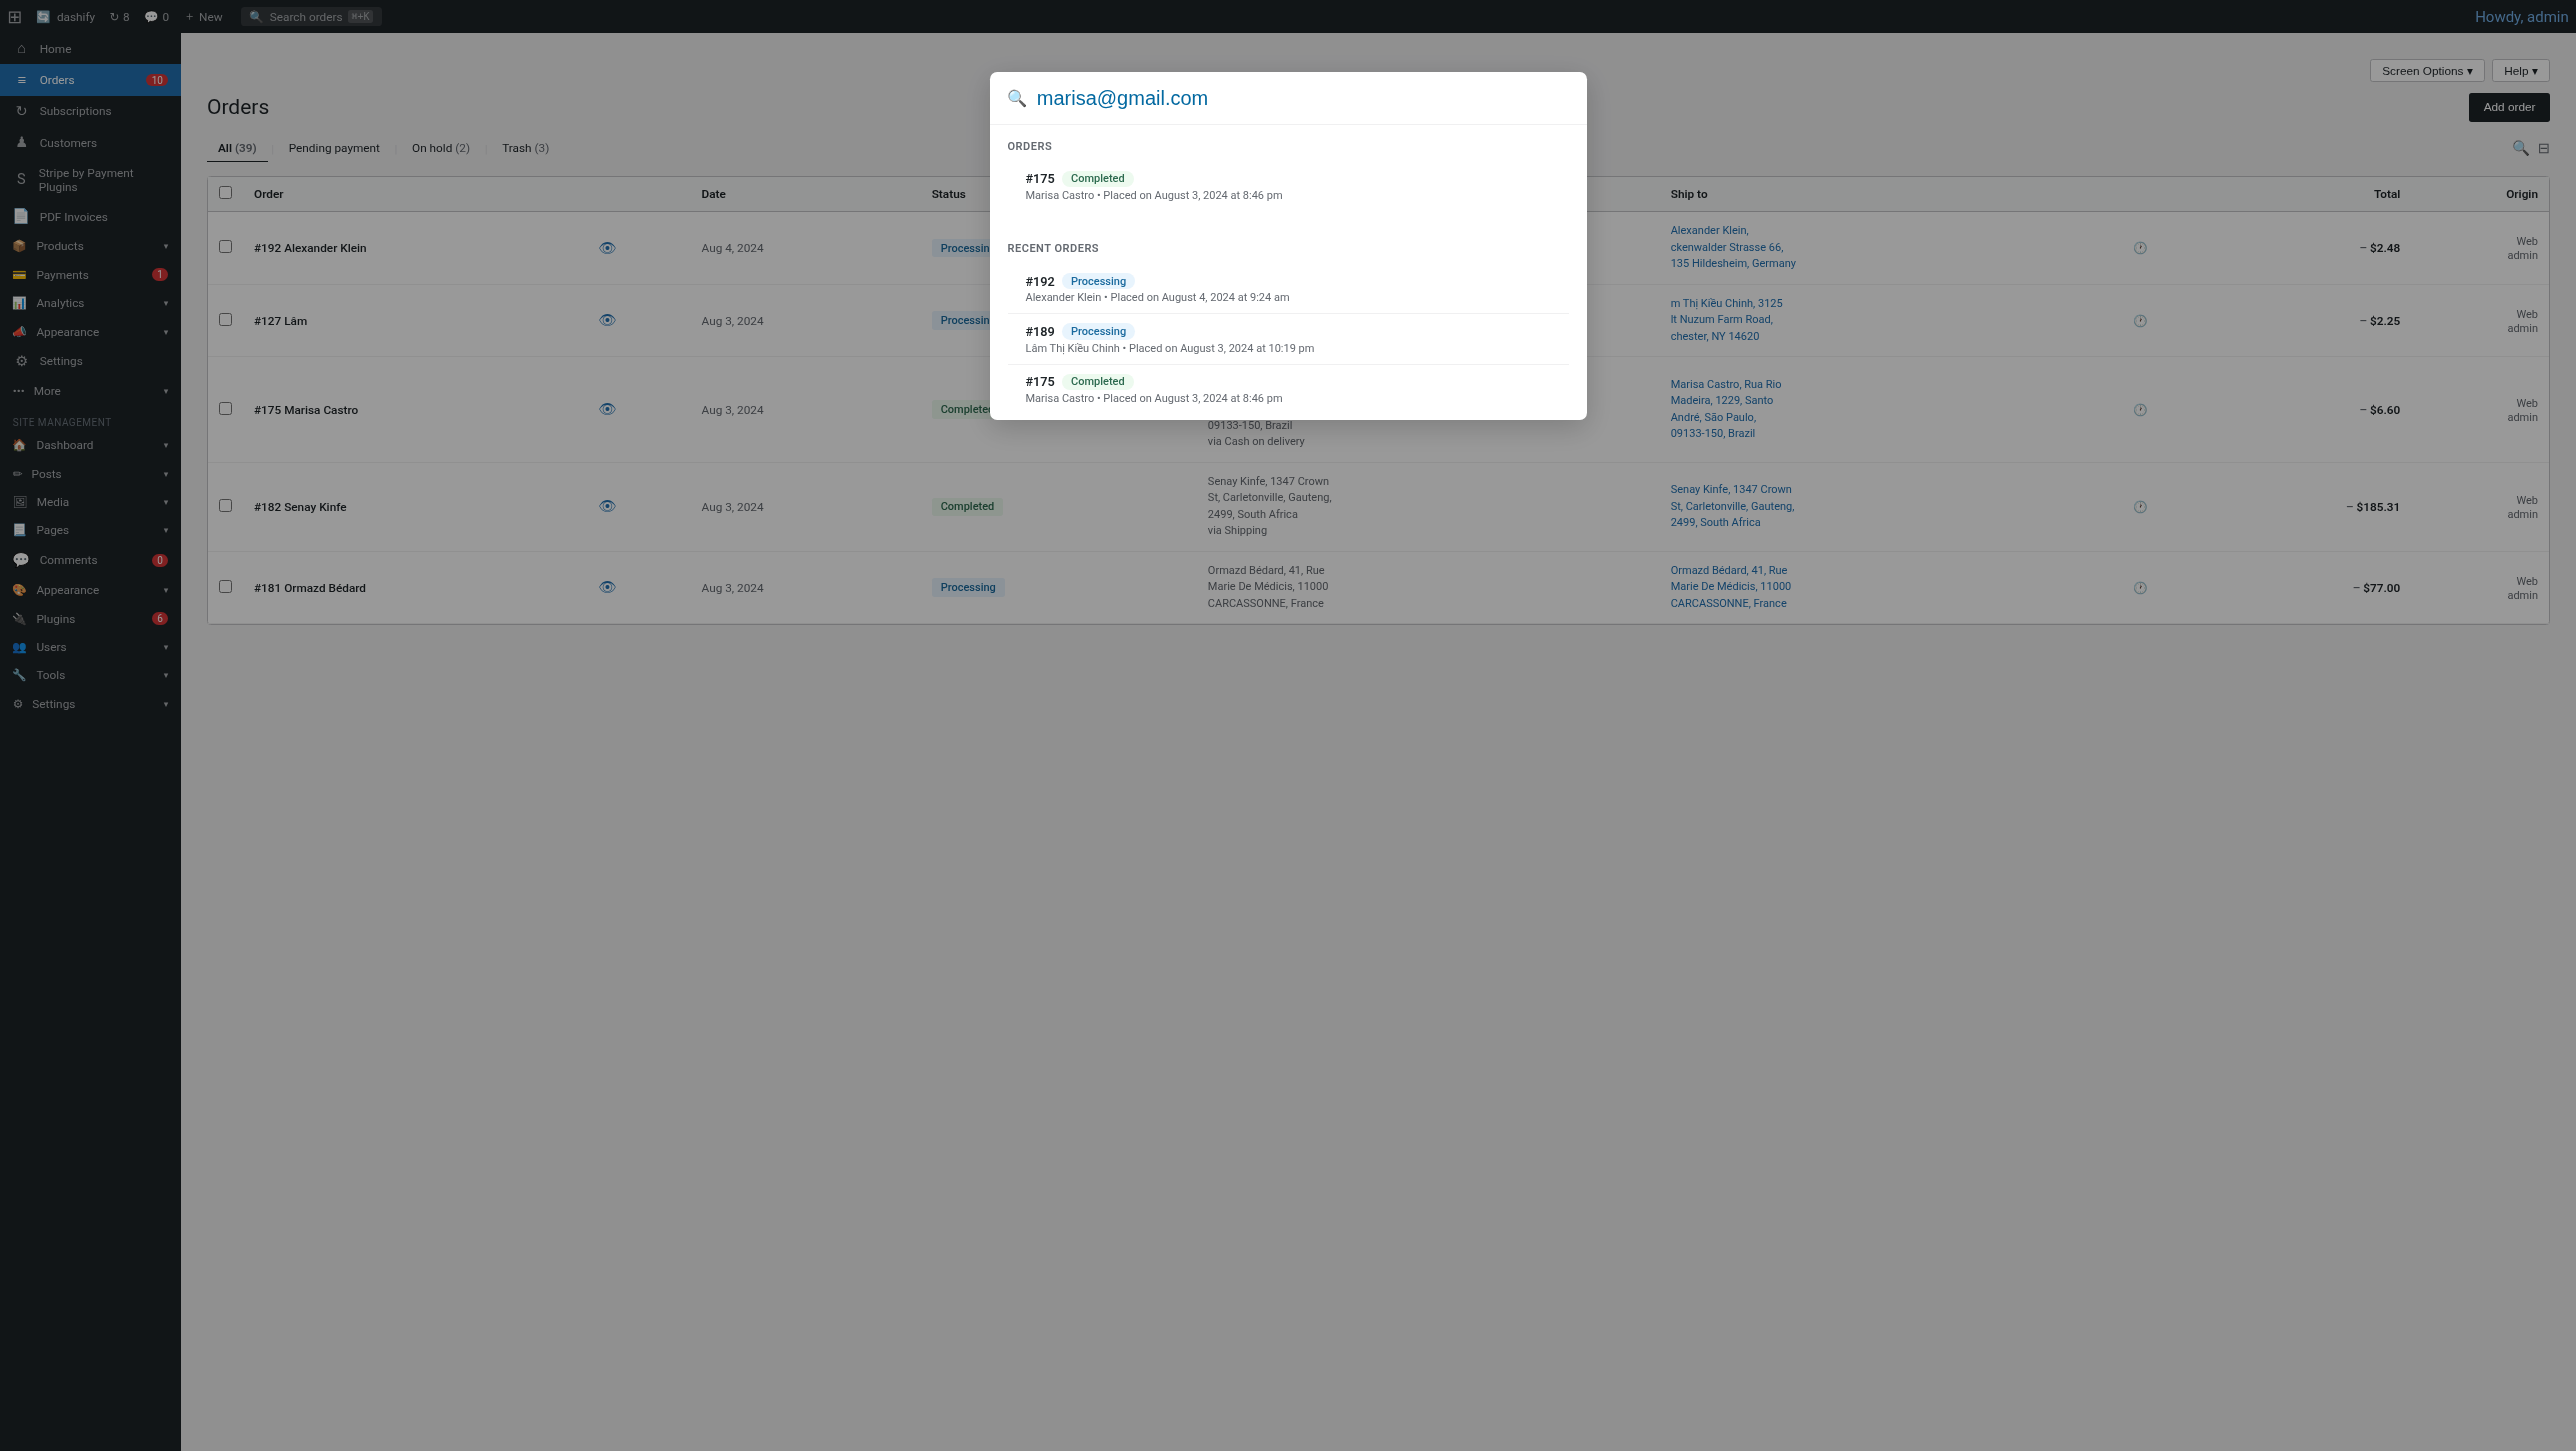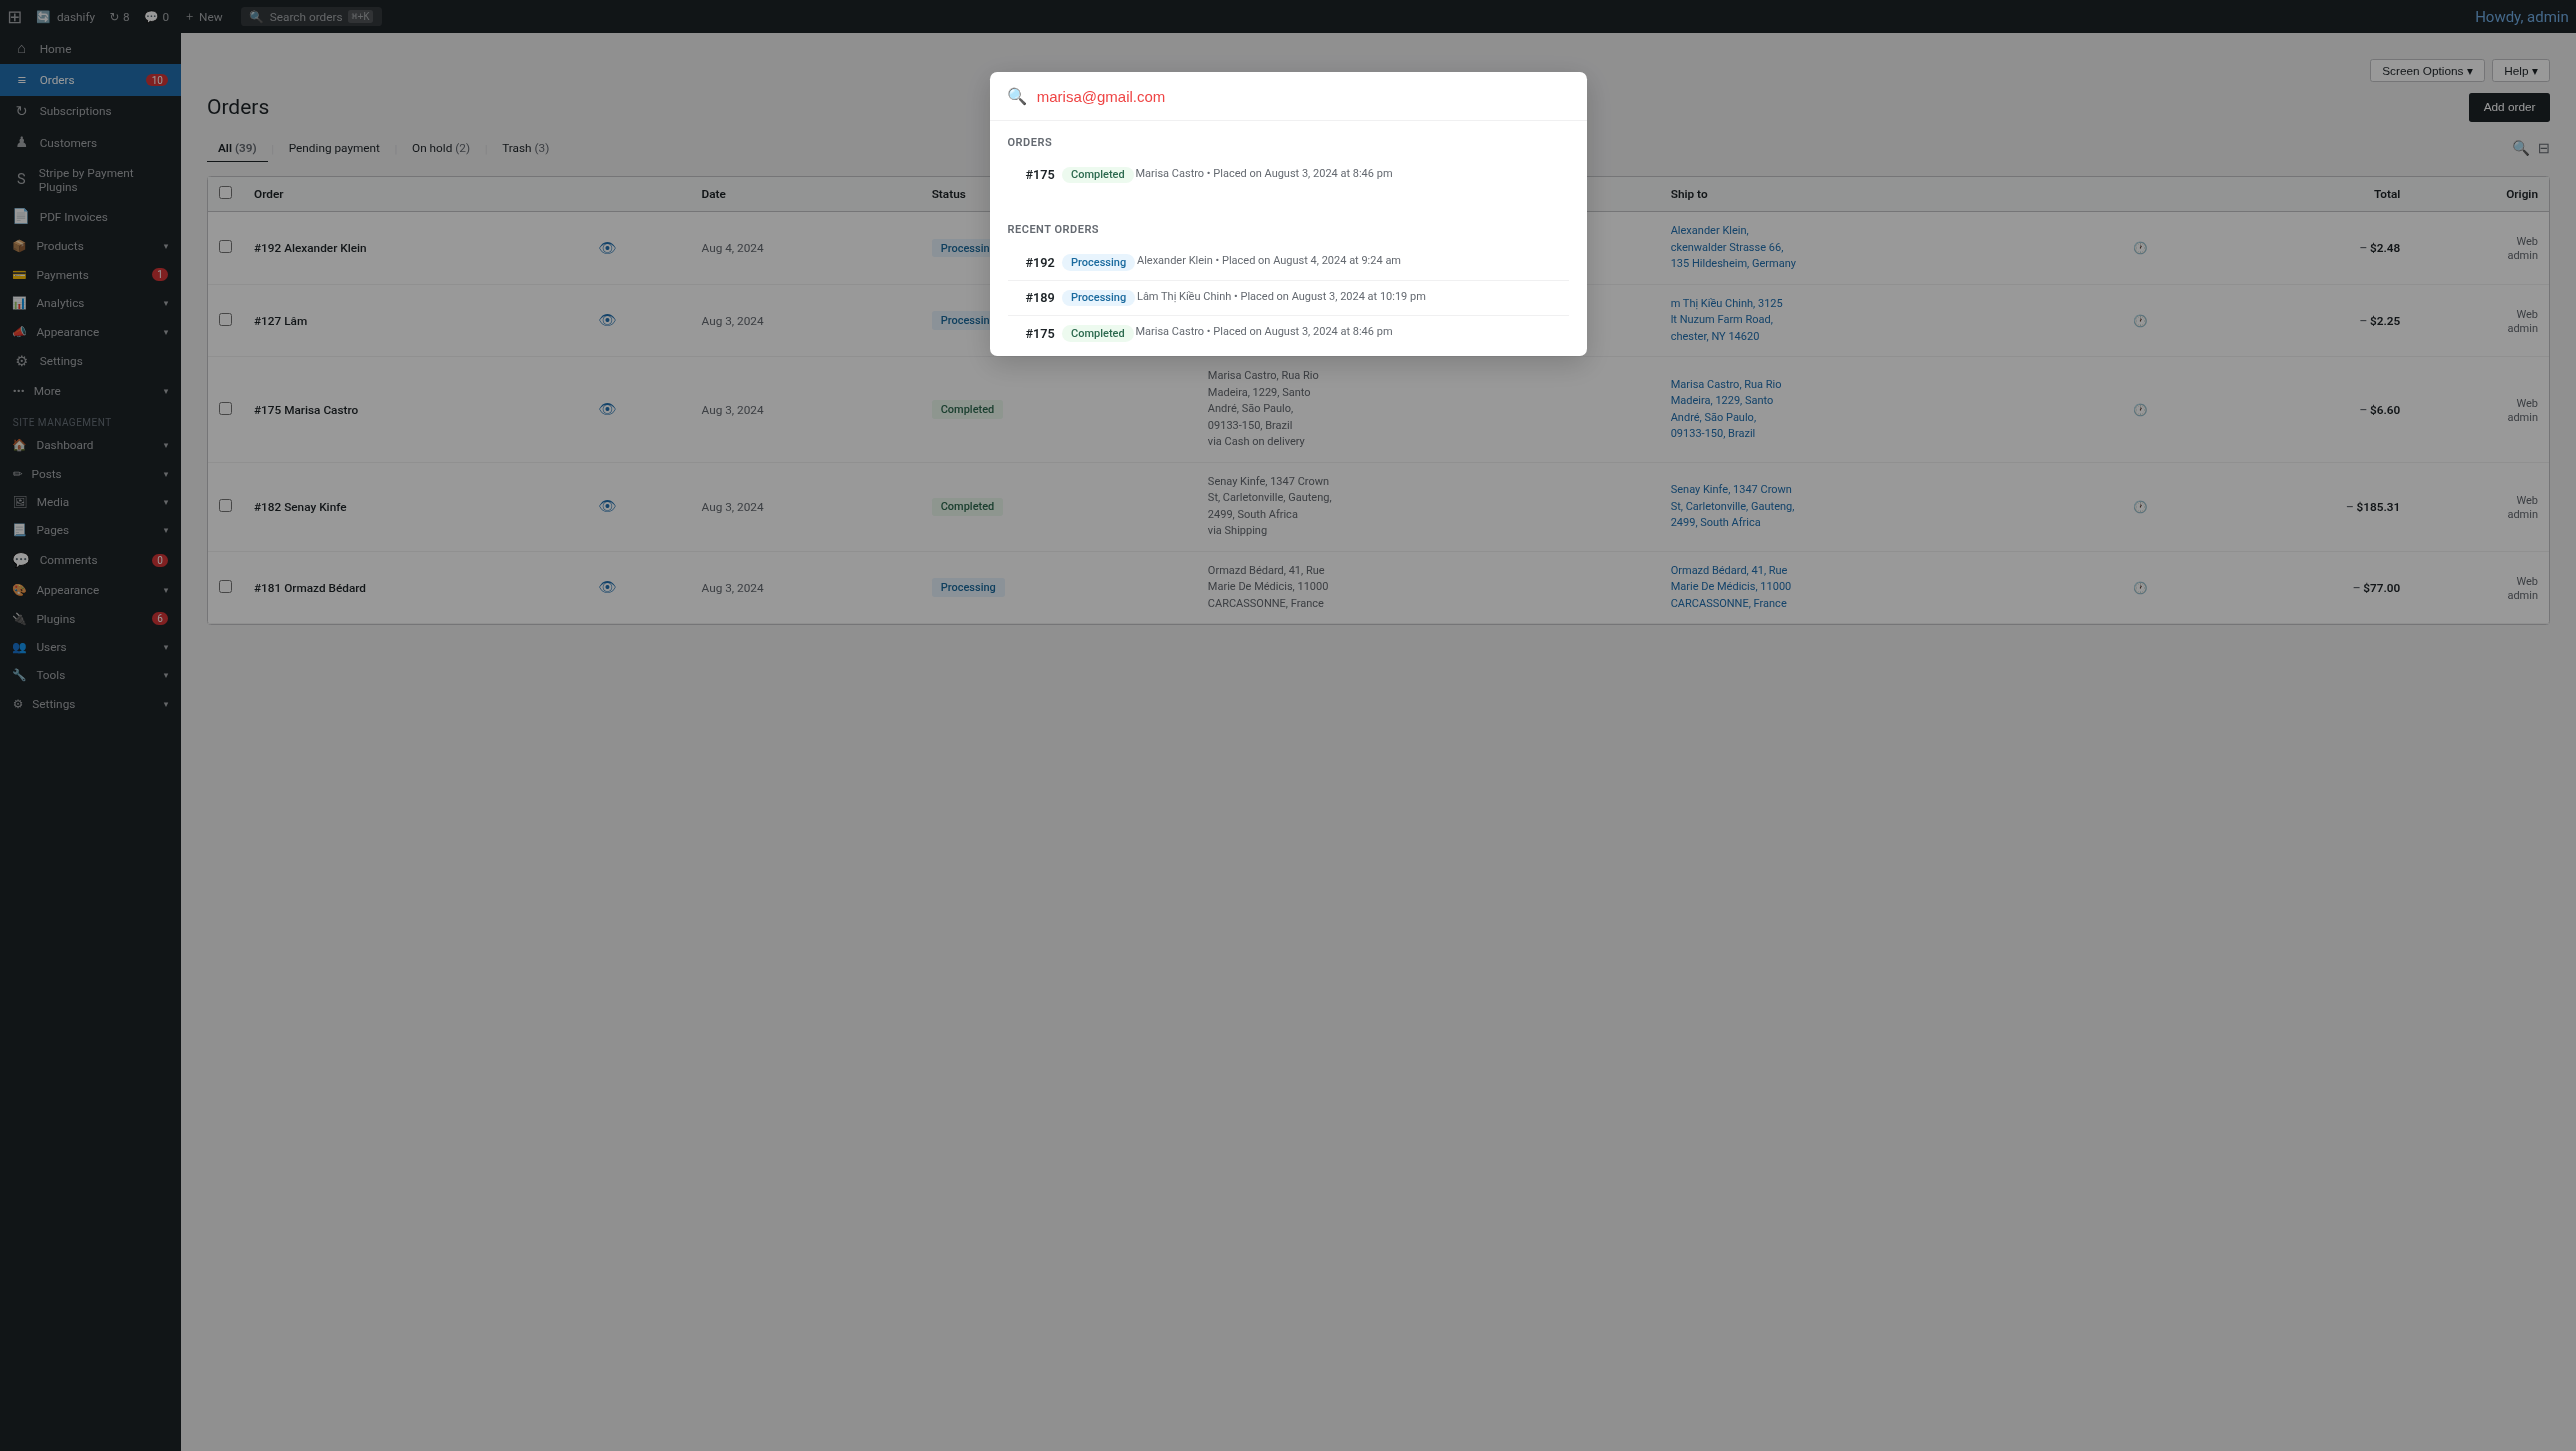--- a/index.html
+++ b/index.html
@@ -71,28 +71,28 @@
     td.col-billing { min-width: 181px; }
     td.col-ship { min-width: 181px; }
     td.col-total { text-align: right; font-weight: 600; }
     td.col-origin { text-align: right; }
 
     
     .overlay { position: fixed; inset: 0; background: rgba(0,0,0,0.4); z-index: 200; display: flex; align-items: flex-start; justify-content: center; padding-top: 72px; }
     .search-modal { background: #fff; border-radius: 7.2px; width: 597px; max-width: 95vw; box-shadow: 0 7.2px 29px rgba(0,0,0,0.18); overflow: hidden; }
     .search-modal-input-row { display: flex; align-items: center; padding: 14.5px 18px; border-bottom: 0.9px solid #f0f0f1; gap: 9px; }
     .search-modal-input-row .search-icon-modal { color: #646970; font-size: 16.3px; }
-    .search-modal-input { flex: 1; border: none; outline: none; font-size: 15px; color: #ef4444; background: transparent; }
+    .search-modal-input { flex: 1; border: none; outline: none; font-size: 20px; color: #0369a1; background: transparent; }
     .search-modal-section { padding: 14.5px 18px 0; }
     .search-modal-section-label { font-size: 11px; font-weight: 600; color: #646970; text-transform: uppercase; letter-spacing: 0.5px; margin-bottom: 9px; }
     .search-result-num { font-weight: 600; color: #1d2327; font-size: 12.7px; }
     .search-result-badge { display: inline-block; padding: 1.8px 9px; border-radius: 18px; font-size: 11px; font-weight: 500; }
     .badge-completed { background: #edfaef; color: #2d6a4f; }
     .badge-processing { background: #e8f4fd; color: #1a6a9e; }
-    .search-result-row { display: flex; flex-direction: row; gap: 1.8px; padding: 9px 18px; border-bottom: 0.9px solid #f0f0f1; cursor: pointer; }
+    .search-result-row { display: flex; flex-direction: column; gap: 1.8px; padding: 9px 18px; border-bottom: 0.9px solid #f0f0f1; cursor: pointer; }
     .search-result-row:last-child { border-bottom: none; padding-bottom: 14.5px; }
     .search-result-top { display: flex; align-items: center; gap: 7.2px; }
     .search-result-bottom { color: #646970; font-size: 11px; }
     .recent-orders-section { padding-bottom: 0; }
   </style>
 </head>
 <body>
 
 <div class="top-bar">
   <div class="top-bar-logo">⊞</div>

